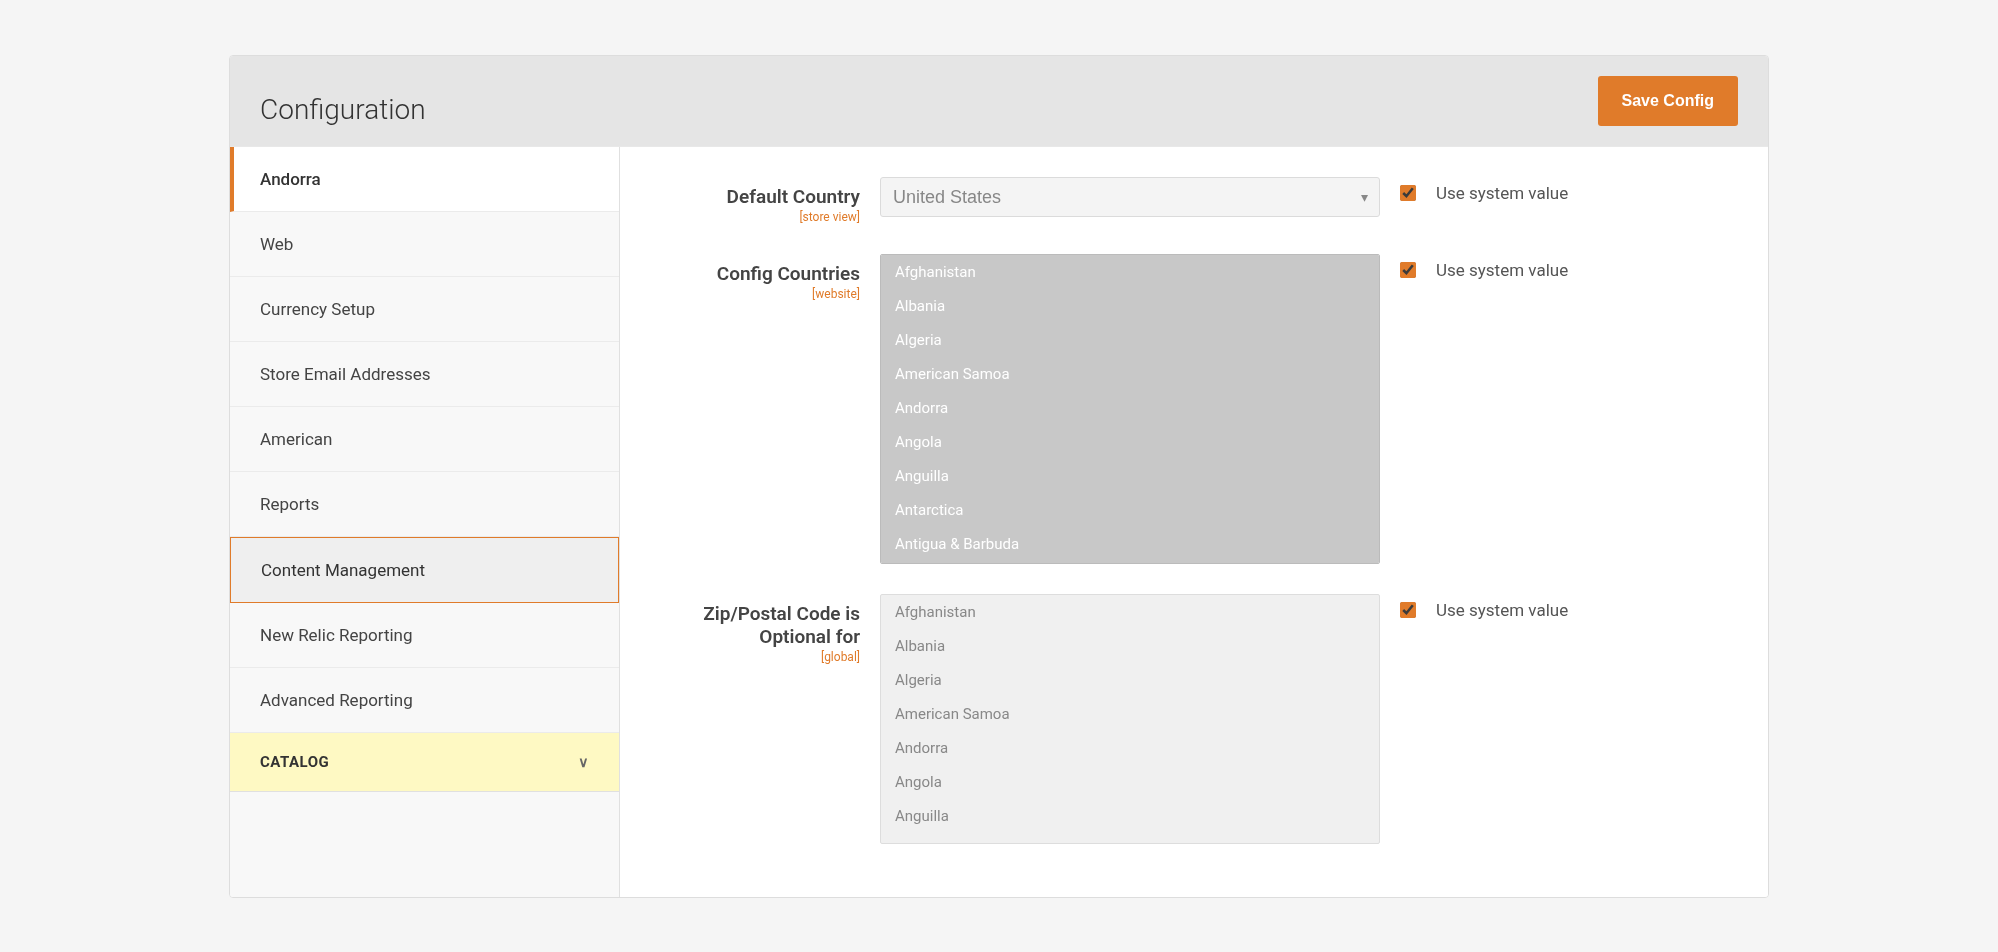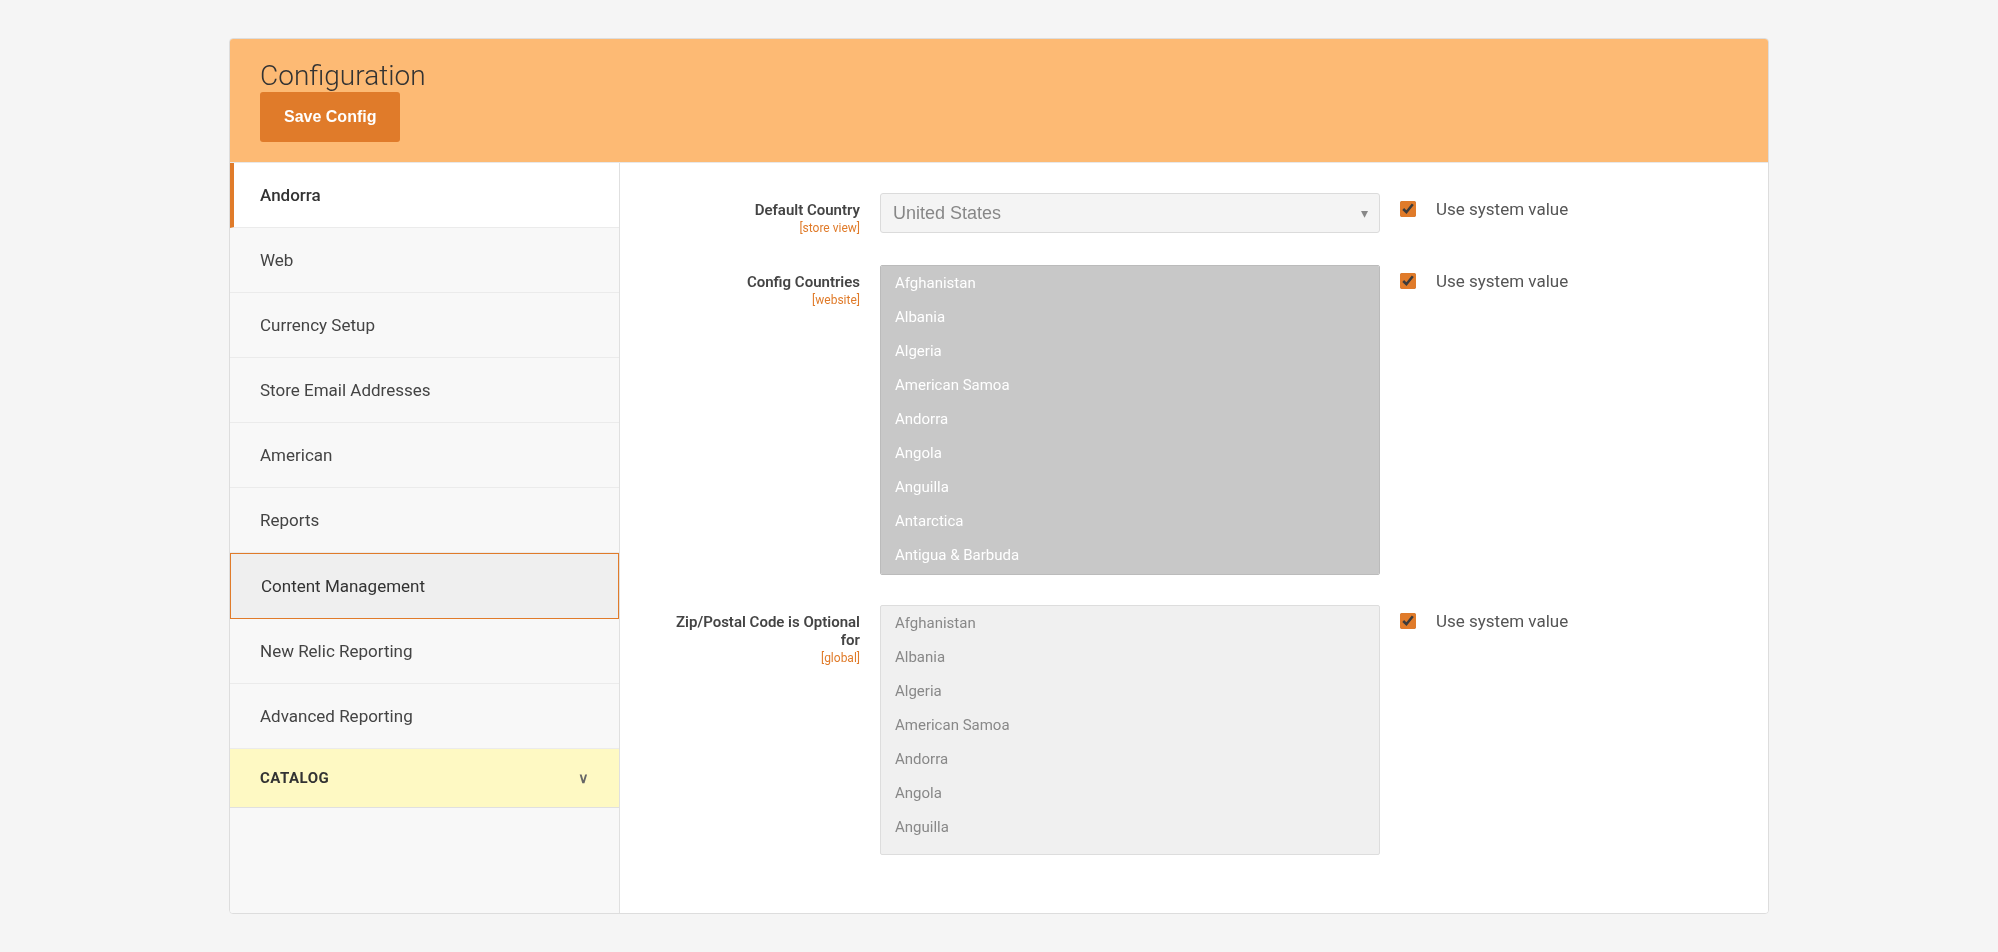--- a/index.html
+++ b/index.html
@@ -16,25 +16,24 @@
       width: 1540px;
       background: #fff;
       border: 1px solid #ddd;
       border-radius: 4px;
       overflow: hidden;
     }
     
     .page-header {
       display: flex;
       justify-content: space-between;
-      align-items: flex-start;
+      align-items: flex-end;
       padding: 20px 30px;
-      background: #fdba74;
+      background: #e5e5e5;
       border-bottom: 1px solid #e8e8e8;
-      flex-direction: column;
     }
     .page-title {
       font-size: 28px;
       font-weight: 300;
       color: #333;
     }
     .save-btn {
       background: #e07b2a;
       color: #fff;
       border: none;
@@ -112,21 +111,21 @@
       margin-bottom: 30px;
     }
     .field-label-col {
       width: 220px;
       min-width: 220px;
       text-align: right;
       padding-right: 20px;
       padding-top: 8px;
     }
     .field-label {
-      font-size: 15px;
+      font-size: 19px;
       font-weight: 600;
       color: #444;
       display: block;
     }
     .field-scope {
       font-size: 12px;
       color: #e07b2a;
       display: block;
       margin-top: 2px;
     }

